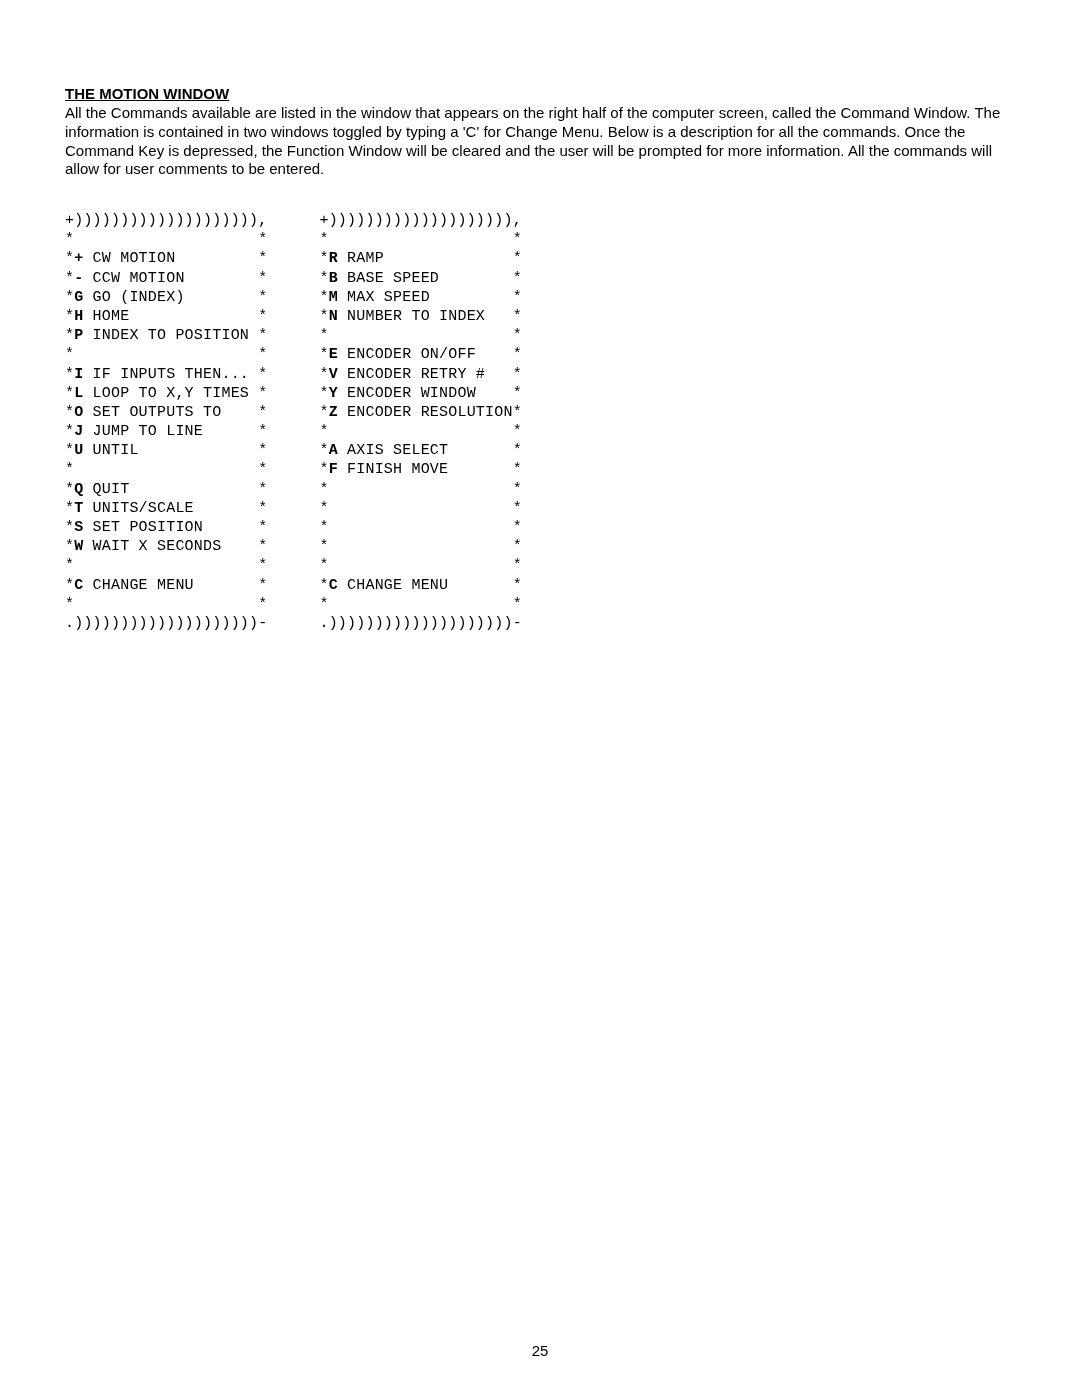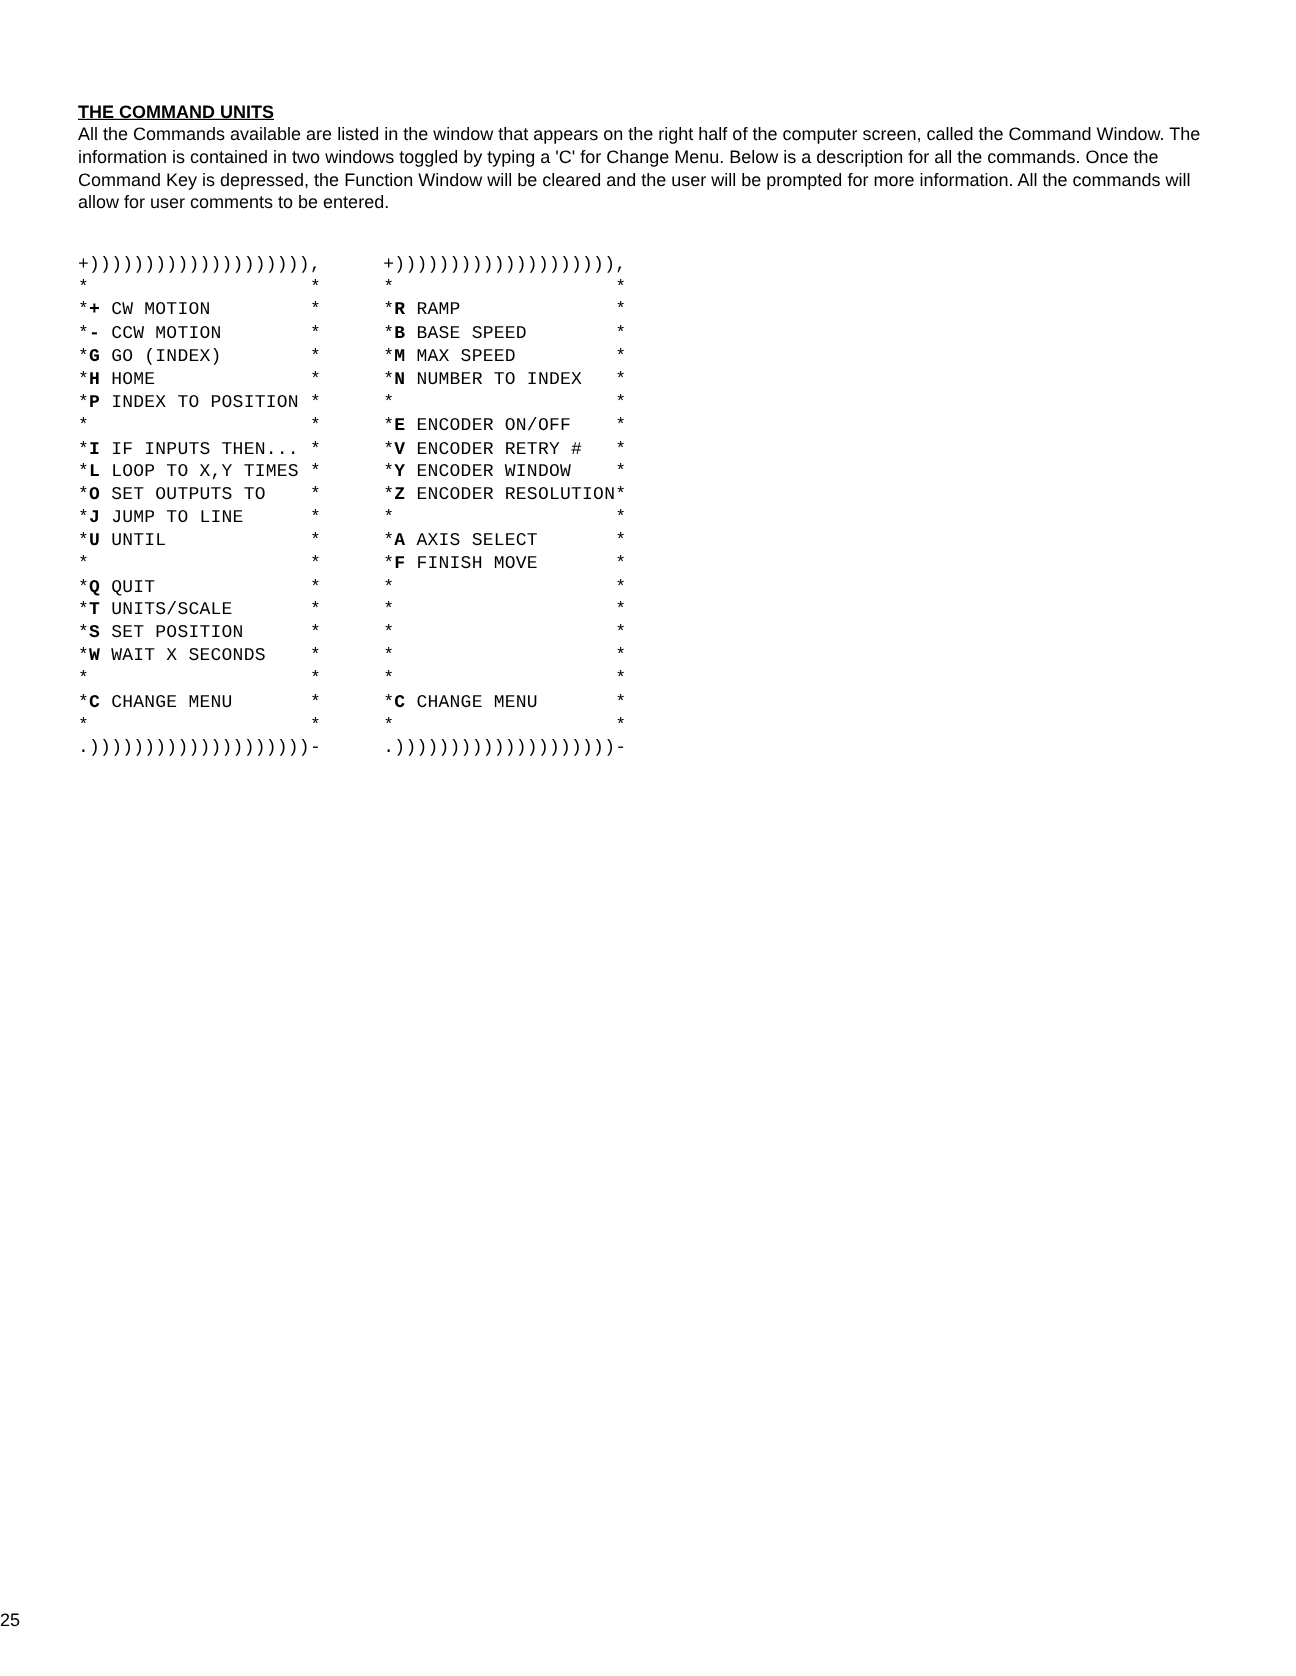--- a/index.html
+++ b/index.html
@@ -39,29 +39,29 @@
     .menucol {
       margin-right: 52px;
     }
     .row { display: block; }
     .k { font-weight: bold; }
     .pagenum {
       position: absolute;
       bottom: 38px;
       left: 0;
       width: 100%;
-      text-align: left;
+      text-align: center;
       font-size: 15px;
     }
   </style>
 </head>
 <body>
 
 <div class="page">
-  <div class="heading">THE COMMAND UNITS</div>
+  <div class="heading">THE MOTION WINDOW</div>
   <div class="para">All the Commands available are listed in the window that appears on the right half of the computer screen, called the Command Window.  The information is contained in two windows toggled by typing a 'C' for Change Menu.  Below is a description for all the commands.  Once the Command Key is depressed, the Function Window will be cleared and the user will be prompted for more information.  All the commands will allow for user comments to be entered.</div>
 
   <div class="menus">
     <div class="menucol" id="menu-left"><span class="row">+)))))))))))))))))))),</span><span class="row"><span>*</span><span>                    </span><span>*</span></span><span class="row"><span>*</span><span class="k">+</span><span> CW MOTION         </span><span>*</span></span><span class="row"><span>*</span><span class="k">-</span><span> CCW MOTION        </span><span>*</span></span><span class="row"><span>*</span><span class="k">G</span><span> GO (INDEX)        </span><span>*</span></span><span class="row"><span>*</span><span class="k">H</span><span> HOME              </span><span>*</span></span><span class="row"><span>*</span><span class="k">P</span><span> INDEX TO POSITION </span><span>*</span></span><span class="row"><span>*</span><span>                    </span><span>*</span></span><span class="row"><span>*</span><span class="k">I</span><span> IF INPUTS THEN... </span><span>*</span></span><span class="row"><span>*</span><span class="k">L</span><span> LOOP TO X,Y TIMES </span><span>*</span></span><span class="row"><span>*</span><span class="k">O</span><span> SET OUTPUTS TO    </span><span>*</span></span><span class="row"><span>*</span><span class="k">J</span><span> JUMP TO LINE      </span><span>*</span></span><span class="row"><span>*</span><span class="k">U</span><span> UNTIL             </span><span>*</span></span><span class="row"><span>*</span><span>                    </span><span>*</span></span><span class="row"><span>*</span><span class="k">Q</span><span> QUIT              </span><span>*</span></span><span class="row"><span>*</span><span class="k">T</span><span> UNITS/SCALE       </span><span>*</span></span><span class="row"><span>*</span><span class="k">S</span><span> SET POSITION      </span><span>*</span></span><span class="row"><span>*</span><span class="k">W</span><span> WAIT X SECONDS    </span><span>*</span></span><span class="row"><span>*</span><span>                    </span><span>*</span></span><span class="row"><span>*</span><span class="k">C</span><span> CHANGE MENU       </span><span>*</span></span><span class="row"><span>*</span><span>                    </span><span>*</span></span><span class="row">.))))))))))))))))))))-</span></div>
     <div class="menucol" id="menu-right"><span class="row">+)))))))))))))))))))),</span><span class="row"><span>*</span><span>                    </span><span>*</span></span><span class="row"><span>*</span><span class="k">R</span><span> RAMP              </span><span>*</span></span><span class="row"><span>*</span><span class="k">B</span><span> BASE SPEED        </span><span>*</span></span><span class="row"><span>*</span><span class="k">M</span><span> MAX SPEED         </span><span>*</span></span><span class="row"><span>*</span><span class="k">N</span><span> NUMBER TO INDEX   </span><span>*</span></span><span class="row"><span>*</span><span>                    </span><span>*</span></span><span class="row"><span>*</span><span class="k">E</span><span> ENCODER ON/OFF    </span><span>*</span></span><span class="row"><span>*</span><span class="k">V</span><span> ENCODER RETRY #   </span><span>*</span></span><span class="row"><span>*</span><span class="k">Y</span><span> ENCODER WINDOW    </span><span>*</span></span><span class="row"><span>*</span><span class="k">Z</span><span> ENCODER RESOLUTION</span><span>*</span></span><span class="row"><span>*</span><span>                    </span><span>*</span></span><span class="row"><span>*</span><span class="k">A</span><span> AXIS SELECT       </span><span>*</span></span><span class="row"><span>*</span><span class="k">F</span><span> FINISH MOVE       </span><span>*</span></span><span class="row"><span>*</span><span>                    </span><span>*</span></span><span class="row"><span>*</span><span>                    </span><span>*</span></span><span class="row"><span>*</span><span>                    </span><span>*</span></span><span class="row"><span>*</span><span>                    </span><span>*</span></span><span class="row"><span>*</span><span>                    </span><span>*</span></span><span class="row"><span>*</span><span class="k">C</span><span> CHANGE MENU       </span><span>*</span></span><span class="row"><span>*</span><span>                    </span><span>*</span></span><span class="row">.))))))))))))))))))))-</span></div>
   </div>
 </div>
 
 <div class="pagenum">25</div>
 

